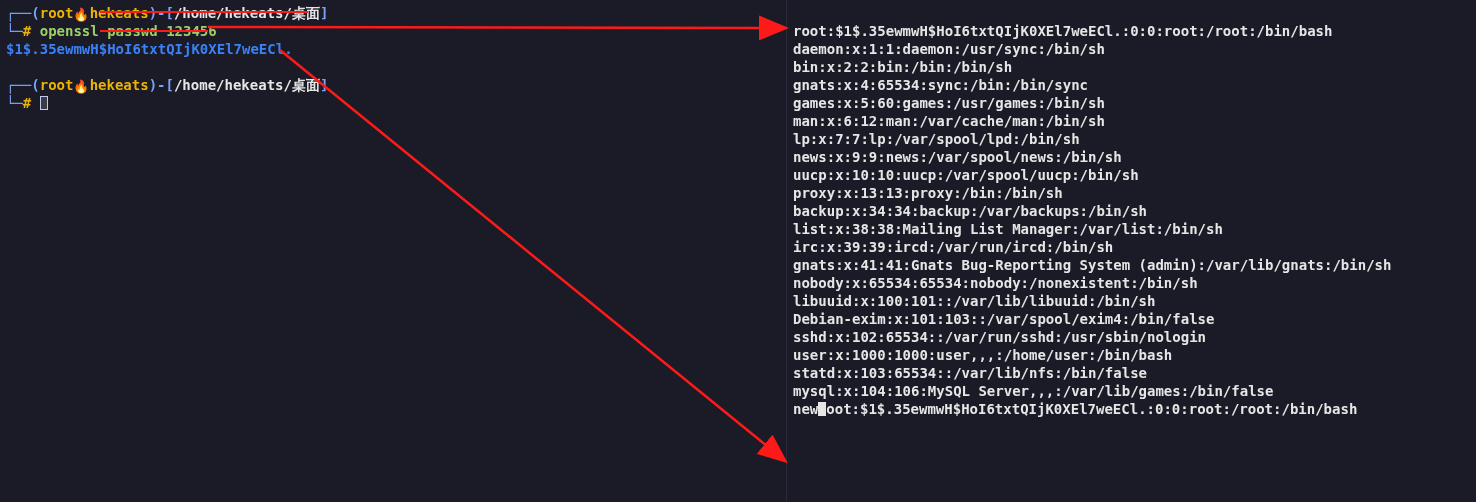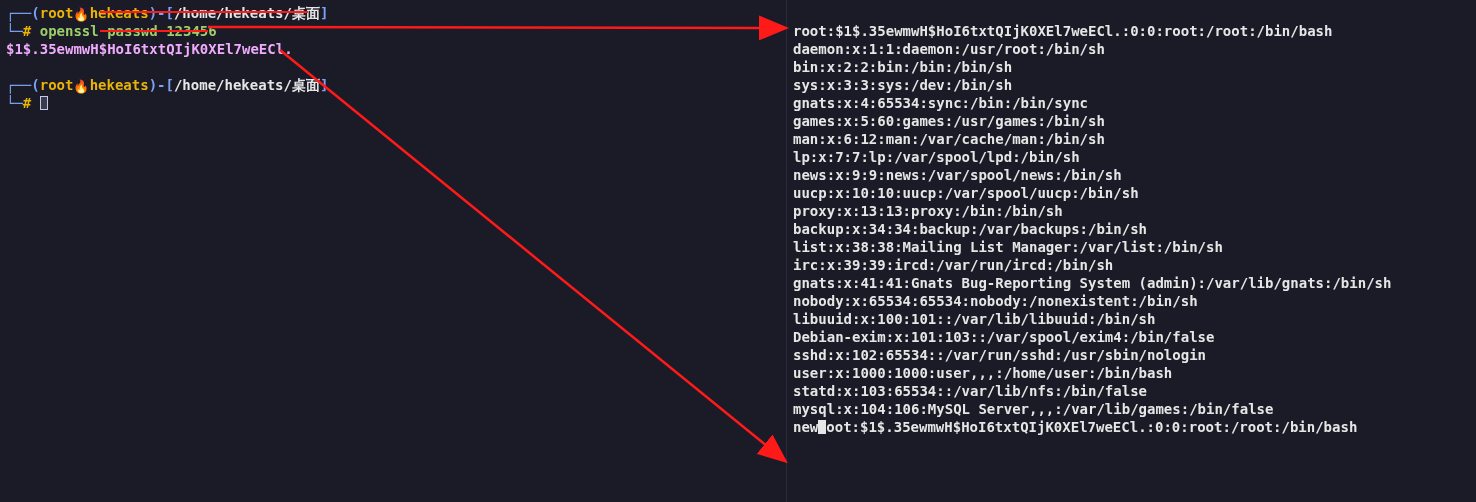--- a/index.html
+++ b/index.html
@@ -34,21 +34,21 @@
   }
   .prompt-line {
     white-space: pre;
     font-weight: bold;
   }
   .red { color: #eab308; }
   .blue { color: #7aa2f7; }
   .white { color: #e6e6e6; }
   .green { color: #9ece6a; }
   .out-line {
-    color: #f0abfc;
+    color: #3b82f6;
     white-space: pre;
     font-weight: bold;
   }
   .passwd-line {
     color: #e6e6e6;
     white-space: pre;
     font-weight: bold;
   }
   .fire {
     display: inline-block;
@@ -87,23 +87,22 @@
   <div class="out-line">$1$.35ewmwH$HoI6txtQIjK0XEl7weECl.</div>
   <div style="height:18px"></div>
   <div class="prompt-line"><span class="blue">┌──(</span><span class="red">root</span><span class="fire">🔥</span><span class="red">hekeats</span><span class="blue">)-[</span><span class="white">/home/hekeats/桌面</span><span class="blue">]</span></div>
   <div class="prompt-line"><span class="blue">└─</span><span class="red"># </span><span class="cursor"></span></div>
 </div>
 
 <div class="right-pane">
   <div style="height:18px"></div>
   <div id="passwd-lines">
       <div class="passwd-line">root:$1$.35ewmwH$HoI6txtQIjK0XEl7weECl.:0:0:root:/root:/bin/bash</div>
-      <div class="passwd-line">daemon:x:1:1:daemon:/usr/root:/bin/sh</div>
+      <div class="passwd-line">daemon:x:1:1:daemon:/usr/sync:/bin/sh</div>
       <div class="passwd-line">bin:x:2:2:bin:/bin:/bin/sh</div>
-      <div class="passwd-line">sys:x:3:3:sys:/dev:/bin/sh</div>
       <div class="passwd-line">gnats:x:4:65534:sync:/bin:/bin/sync</div>
       <div class="passwd-line">games:x:5:60:games:/usr/games:/bin/sh</div>
       <div class="passwd-line">man:x:6:12:man:/var/cache/man:/bin/sh</div>
       <div class="passwd-line">lp:x:7:7:lp:/var/spool/lpd:/bin/sh</div>
       <div class="passwd-line">news:x:9:9:news:/var/spool/news:/bin/sh</div>
       <div class="passwd-line">uucp:x:10:10:uucp:/var/spool/uucp:/bin/sh</div>
       <div class="passwd-line">proxy:x:13:13:proxy:/bin:/bin/sh</div>
       <div class="passwd-line">backup:x:34:34:backup:/var/backups:/bin/sh</div>
       <div class="passwd-line">list:x:38:38:Mailing List Manager:/var/list:/bin/sh</div>
       <div class="passwd-line">irc:x:39:39:ircd:/var/run/ircd:/bin/sh</div>

